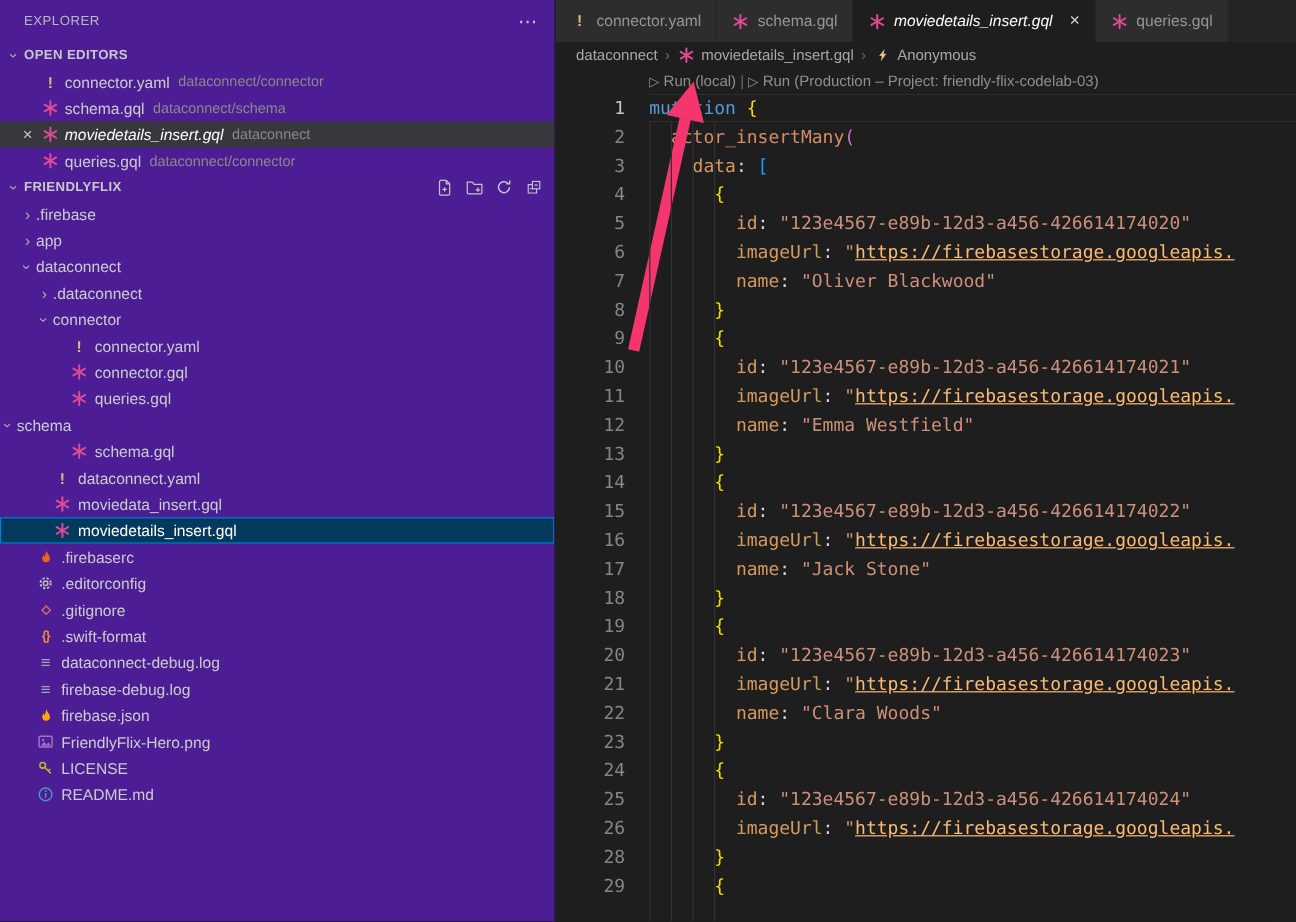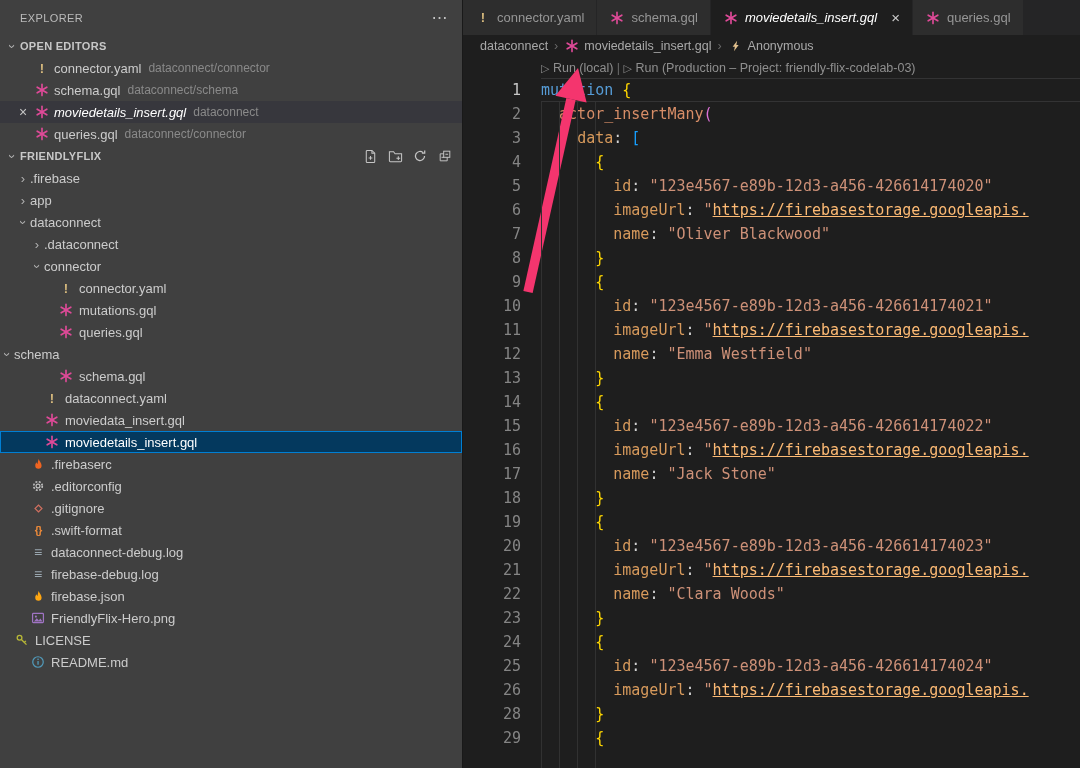--- a/index.html
+++ b/index.html
@@ -7,21 +7,21 @@
   body {
     width:1080px; height:768px; overflow:hidden;
     background:#1e1e1e; color:#cccccc;
     font-family:"Liberation Sans", sans-serif; font-size:13px;
     -webkit-font-smoothing:antialiased;
   }
   #root { display:flex; width:1080px; height:768px; position:relative; }
 
   
   #sidebar {
-    width:463px; flex:none; background:#404040; height:100%;
+    width:463px; flex:none; background:#4c1d95; height:100%;
     display:flex; flex-direction:column; border-right:1px solid #191919; overflow:hidden;
   }
   .sb-header {
     height:35px; flex:none; display:flex; align-items:center; justify-content:space-between;
     padding:0 14px 0 20px; font-size:11px; letter-spacing:.4px; color:#bbbbbb;
   }
   .sb-ellipsis { font-size:16px; color:#c5c5c5; cursor:pointer; }
   .section-header {
     height:22px; display:flex; align-items:center; font-size:11px; font-weight:700;
     color:#c8c8c8; letter-spacing:.3px; padding-left:4px; cursor:pointer;
@@ -230,21 +230,21 @@
             <span class="twistie"></span>
             <span class="fic">
               <svg viewBox="0 0 16 16" width="14" height="14">
                 <g stroke="#df4a98" stroke-width="1.9" stroke-linecap="round" fill="none">
                   <path d="M8 1.6v12.8"></path>
                   <path d="M2.5 4.8l11 6.4"></path>
                   <path d="M13.5 4.8l-11 6.4"></path>
                 </g>
               </svg>
             </span>
-            <span>mutations.gql</span>
+            <span>connector.gql</span>
           </div>
           <div class="tree-row" style="padding-left:44px">
             <span class="twistie"></span>
             <span class="fic">
               <svg viewBox="0 0 16 16" width="14" height="14">
                 <g stroke="#df4a98" stroke-width="1.9" stroke-linecap="round" fill="none">
                   <path d="M8 1.6v12.8"></path>
                   <path d="M2.5 4.8l11 6.4"></path>
                   <path d="M13.5 4.8l-11 6.4"></path>
                 </g>
@@ -364,21 +364,21 @@
             <span class="twistie"></span>
             <span class="fic">
               <svg viewBox="0 0 16 16" width="14" height="14">
                 <rect x="1.8" y="2.8" width="12.4" height="10.4" rx="1" fill="none" stroke="#a074c4" stroke-width="1.4"></rect>
                 <circle cx="5.6" cy="6.4" r="1.2" fill="#a074c4"></circle>
                 <path d="M3.4 12l3.2-3.8 2.3 2.7 1.8-2.2 2.4 3.3z" fill="#a074c4"></path>
               </svg>
             </span>
             <span>FriendlyFlix-Hero.png</span>
           </div>
-          <div class="tree-row" style="">
+          <div class="tree-row" style="padding-left:16px">
             <span class="twistie"></span>
             <span class="fic">
               <svg viewBox="0 0 16 16" width="14" height="14" fill="none" stroke="#b8b837" stroke-width="1.5">
                 <circle cx="5.2" cy="5.4" r="2.7"></circle>
                 <path d="M7.3 7.5l5.8 5.8"></path>
                 <path d="M10.6 10.8l1.8-1.8"></path>
               </svg>
             </span>
             <span>LICENSE</span>
           </div>

